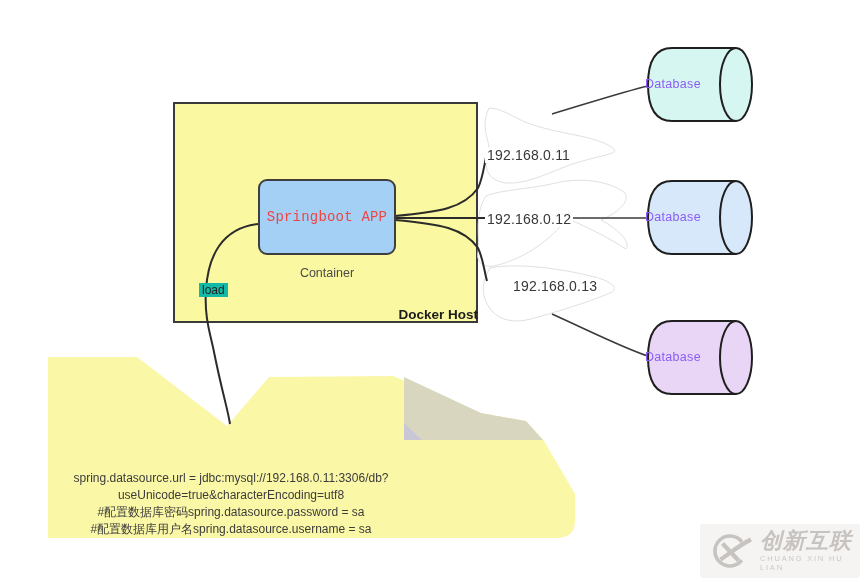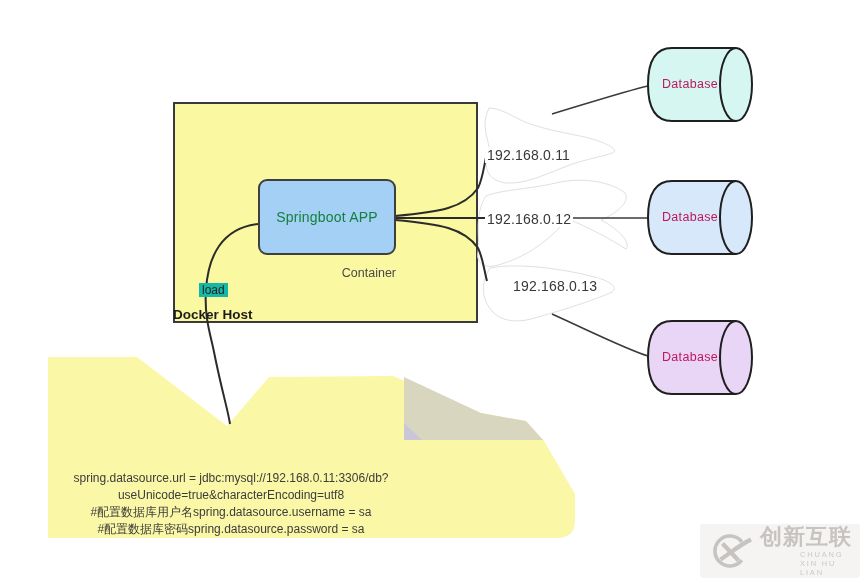--- a/index.html
+++ b/index.html
@@ -8,49 +8,49 @@
     position:relative; width:860px; height:578px; overflow:hidden;
     background:#ffffff;
     font-family:"Liberation Sans","DejaVu Sans",sans-serif;
   }
   svg.layer { position:absolute; left:0; top:0; z-index:1; }
   .lbl { position:absolute; z-index:3; color:#2f2f2f; white-space:nowrap; }
 
   .app-label {
     left:258px; top:179px; width:138px; height:76px;
     display:flex; align-items:center; justify-content:center;
-    font-size:14px; color:#15803d; letter-spacing:.2px;
+    font-size:14px; color:#ef4444; letter-spacing:.2px;font-family:Liberation Mono, monospace;
   }
-  .container-label { left:258px; top:266px; width:138px; text-align:right; font-size:12.5px; color:#4a4a4a; }
-  .dockerhost-label { left:173px; top:307px; width:305px; text-align:left; font-size:13.5px; font-weight:bold; color:#1c1c1c; }
+  .container-label { left:258px; top:266px; width:138px; text-align:center; font-size:12.5px; color:#4a4a4a; }
+  .dockerhost-label { left:173px; top:307px; width:305px; text-align:right; font-size:13.5px; font-weight:bold; color:#1c1c1c; }
   .load-label { left:199px; top:283px; background:#14b8a6; padding:0 3px; font-size:12px; color:#222; }
 
   .ip { font-size:14px; color:#383838; background:#ffffff; padding:0 2px; letter-spacing:.2px; }
   .ip1 { left:485px; top:147px; }
   .ip2 { left:485px; top:211px;text-align:right; }
   .ip3 { left:483px; top:278px;margin-left:28px; }
 
-  .db-label { width:90px; text-align:center; font-size:12.5px; color:#be185d; letter-spacing:.3px; }
+  .db-label { width:90px; text-align:left; font-size:12.5px; color:#8b5cf6; letter-spacing:.3px; }
   .db1 { left:645px; top:77px; }
   .db2 { left:645px; top:210px; }
   .db3 { left:645px; top:350px; }
 
   .note-text {
     left:50px; top:470px; width:362px; text-align:center;
     font-size:12px; line-height:17px; color:#3c3c3c;
   }
 
   .logo-card {
     position:absolute; z-index:3; left:700px; top:524px; width:160px; height:54px;
     background:#f6f4f2; display:flex; align-items:center; border-radius:3px;
   }
   .logo-icon { margin-left:10px; flex:none; }
   .logo-text { margin-left:6px; }
-  .logo-title { font-size:22px; font-weight:bold; color:#c6c3c0; letter-spacing:1px; line-height:22px; }
-  .logo-sub { font-size:7.5px; color:#cbc8c5; letter-spacing:1.8px; margin-top:2px;margin-left:40px; }
+  .logo-title { font-size:22px; font-weight:bold; color:#c6c3c0; letter-spacing:1px; line-height:22px;font-style:italic; }
+  .logo-sub { font-size:7.5px; color:#cbc8c5; letter-spacing:1.8px; margin-top:2px; }
 </style>
 </head>
 <body>
 
 <div class="stage">
 
   <svg class="layer" width="860" height="578" viewBox="0 0 860 578">
 
     <path d="M48,357 L137,357 L227,426 L269,377 L393,376 L481,413 L526,421 L544,441 L575,494 L575,521 Q575,538 556,538 L48,538 Z" fill="#FAF7A6"></path>
     <path d="M404,377 L481,413 L526,421 L543,440 L404,440 Z" fill="#D9D6BF"></path>
@@ -97,22 +97,22 @@
   <div class="lbl ip ip2">192.168.0.12</div>
   <div class="lbl ip ip3">192.168.0.13</div>
 
   <div class="lbl db-label db1">Database</div>
   <div class="lbl db-label db2">Database</div>
   <div class="lbl db-label db3">Database</div>
 
   <div class="lbl note-text">
     <div>spring.datasource.url = jdbc:mysql://192.168.0.11:3306/db?</div>
     <div>useUnicode=true&amp;characterEncoding=utf8</div>
+    <div>#配置数据库密码spring.datasource.password = sa</div>
     <div>#配置数据库用户名spring.datasource.username = sa</div>
-    <div>#配置数据库密码spring.datasource.password = sa</div>
   </div>
 
   <div class="logo-card">
     <svg class="logo-icon" width="44" height="44" viewBox="0 0 44 44">
       <g stroke="#c6c3c0" fill="none">
         <path d="M31.8,31.2 A15,15 0 1 1 31.8,12.8" stroke-width="3.6"></path>
         <path d="M12.5,14.5 L28.5,31.5" stroke-width="4.2"></path>
         <path d="M10.5,30.5 C18,26 27,17.5 41,10.5" stroke-width="4.2"></path>
       </g>
     </svg>

